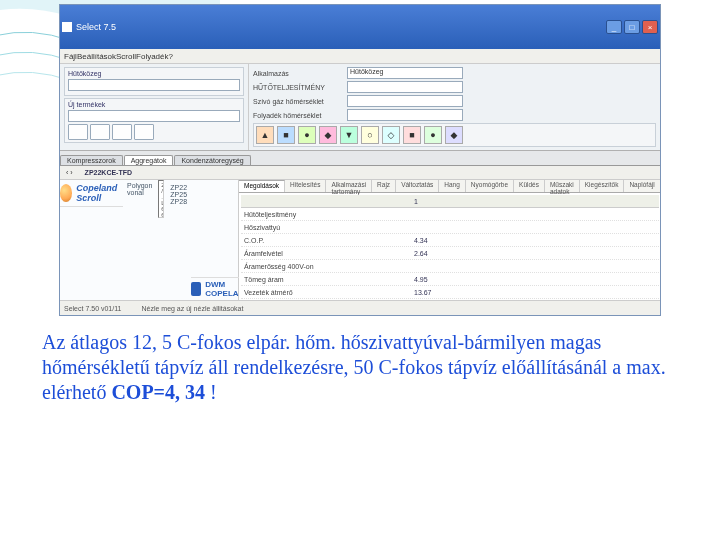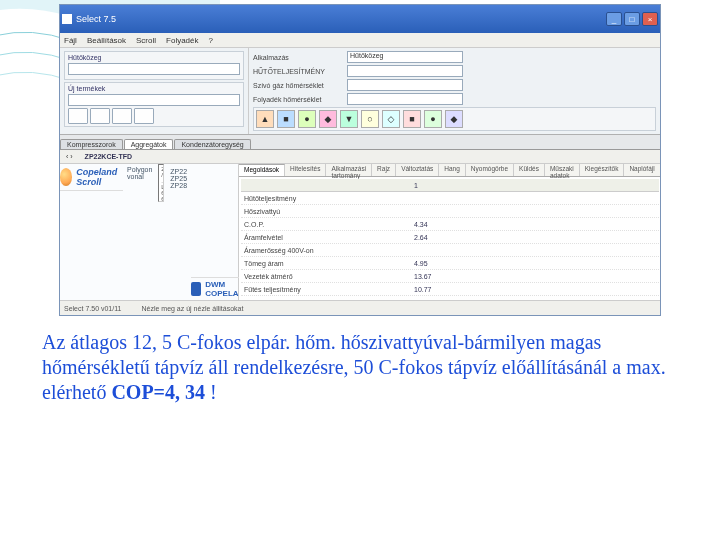--- a/index.html
+++ b/index.html
@@ -1,27 +1,27 @@
 <!DOCTYPE html>
 <html><head>
 <meta charset="utf-8">
 <style>
 body{margin:0;width:720px;height:540px;background:#fff;font-family:Georgia,serif;position:relative;overflow:hidden}
 .bg-wave{position:absolute;left:-40px;top:-20px;width:260px;height:200px;z-index:0}
 .bg-wave svg{width:100%;height:100%}
 .slide{position:relative;z-index:1;padding:4px 24px 0 24px}
 .title{font-size:28px;color:#1a3a8a;text-align:center;line-height:1.15;margin:0 0 8px 0;font-weight:normal}
 .app-window{width:600px;height:310px;margin:0 auto 14px auto;border:1px solid #7a94b8;background:#eef2f5;font-family:Tahoma,Arial,sans-serif;font-size:8px;color:#333;display:flex;flex-direction:column}
-.titlebar{height:28px;background:linear-gradient(#4a7ed6,#2a5fb8);display:flex;align-items:center;padding:0 2px;color:#fff;font-size:9px}
+.titlebar{height:20px;background:linear-gradient(#4a7ed6,#2a5fb8);display:flex;align-items:center;padding:12px 2px;color:#fff;font-size:9px}
 .tb-icon{width:10px;height:10px;background:#fff;margin-right:4px}
 .tb-title{flex:1}
 .tb-btns{display:flex;gap:2px}
 .tb-btn{width:14px;height:12px;background:#6b9de4;border:1px solid #2a5090;border-radius:2px;display:flex;align-items:center;justify-content:center;font-size:8px;color:#fff}
 .tb-close{background:#e06050}
-.menubar{height:14px;background:#f0f0ec;display:flex;align-items:center;padding:0 4px;gap:10px;font-size:8px;border-bottom:1px solid #ccc}
+.menubar{height:14px;background:#f0f0ec;display:flex;align-items:center;padding:0 4px;font-size:8px;border-bottom:1px solid #ccc}
 .upper{display:flex;height:86px;border-bottom:1px solid #b0b0b0}
 .upper-left{width:180px;border-right:1px solid #ccc;padding:3px 4px;display:flex;flex-direction:column;gap:2px}
 .grp{border:1px solid #c8d0d8;padding:2px 3px;background:#f4f6f8;font-size:7px}
 .grp-title{color:#336;margin-bottom:2px}
 .sel{height:10px;background:#fff;border:1px solid #9ab;margin-bottom:2px}
 .btnrow{display:flex;gap:2px;margin-top:2px}
 .sbtn{width:18px;height:14px;background:#fefefe;border:1px solid #9ab;border-radius:1px}
 .upper-right{flex:1;padding:3px 4px;display:flex;flex-direction:column;gap:2px}
 .prow{display:flex;align-items:center;gap:4px;font-size:7px;height:12px}
 .prow label{width:90px;color:#444}

